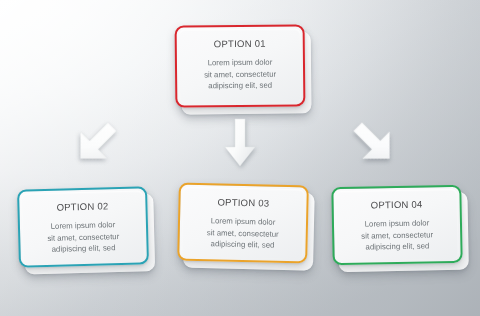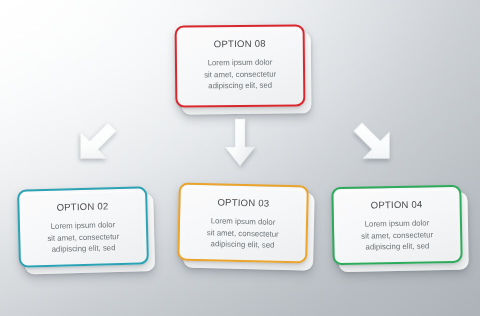--- a/index.html
+++ b/index.html
@@ -93,21 +93,21 @@
 </style>
 </head>
 <body>
 
 <div id="bg"></div>
 <div id="bg-tint"></div>
 
 <div class="card-wrap" id="card-1">
   <div class="sheet"></div>
   <div class="panel" style="border-color:#d9272e;">
-    <div class="card-title">OPTION 08</div>
+    <div class="card-title">OPTION 01</div>
     <div class="card-body">
       <div>Lorem ipsum dolor</div>
       <div>sit amet, consectetur</div>
       <div>adipiscing elit, sed</div>
     </div>
   </div>
 </div>
 
 <div class="arrow" id="arrow-left">
   <svg width="44" height="46" viewBox="0 0 44 46">

